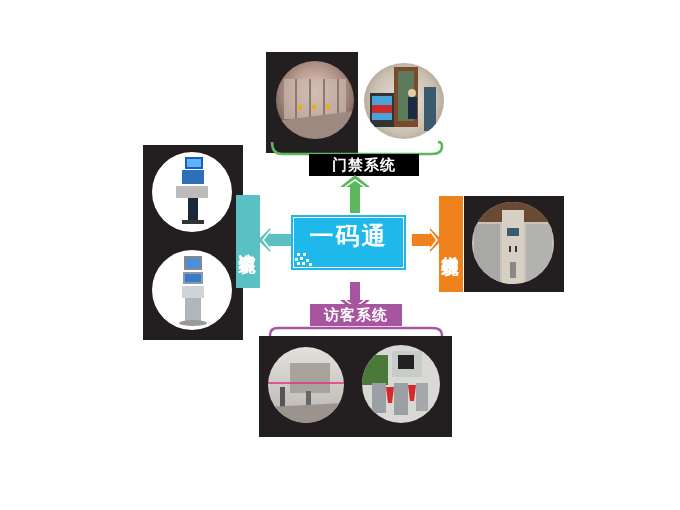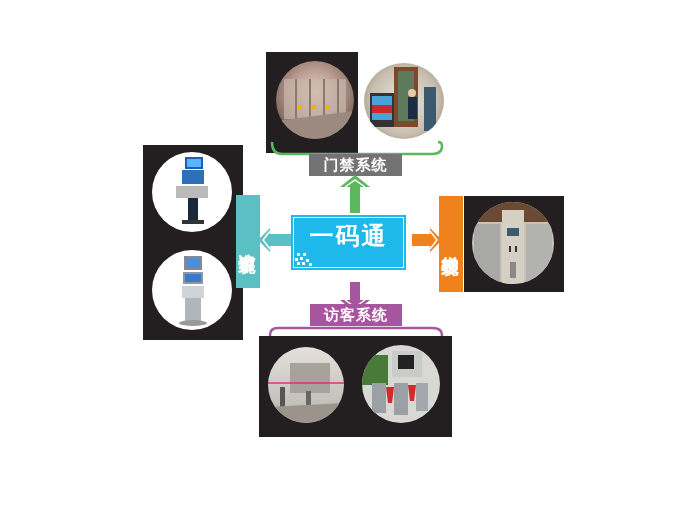--- a/index.html
+++ b/index.html
@@ -39,21 +39,21 @@
     <rect x="8" y="42" width="20" height="8" fill="#cc2a2a"></rect>
     <circle cx="48" cy="30" r="4" fill="#e8c9a8"></circle>
     <rect x="44" y="34" width="9" height="22" fill="#1d2a44"></rect>
     <rect x="60" y="24" width="12" height="44" fill="#3b5a6e"></rect>
   </svg>
 </div>
 
 <svg class="abs" style="left:268px;top:140px;" width="178" height="22">
   <path d="M4 2 Q4 14 14 14 L164 14 Q174 14 174 6 Q174 2 170 2" fill="none" stroke="#5cb85c" stroke-width="2.5"></path>
 </svg>
-<div class="label hlabel" style="left:309px;top:154px;width:93px;height:22px;background:#737373;">门禁系统</div>
+<div class="label hlabel" style="left:309px;top:154px;width:110px;height:22px;background:#000000;">门禁系统</div>
 
 <svg class="abs" style="left:340px;top:175px;" width="30" height="38">
   <polygon points="15,0 30,12 20,12 20,38 10,38 10,12 0,12" fill="#5cb85c"></polygon>
   <polyline points="5,12 15,5 25,12" fill="none" stroke="#fff" stroke-width="1.5"></polyline>
 </svg>
 
 <div class="darkbox" style="left:143px;top:145px;width:100px;height:195px;"></div>
 <div class="photo" style="left:152px;top:152px;width:80px;height:80px;background:#fff;">
   <svg width="80" height="80">
     <rect x="33" y="5" width="18" height="12" fill="#1a5fb4"></rect>

